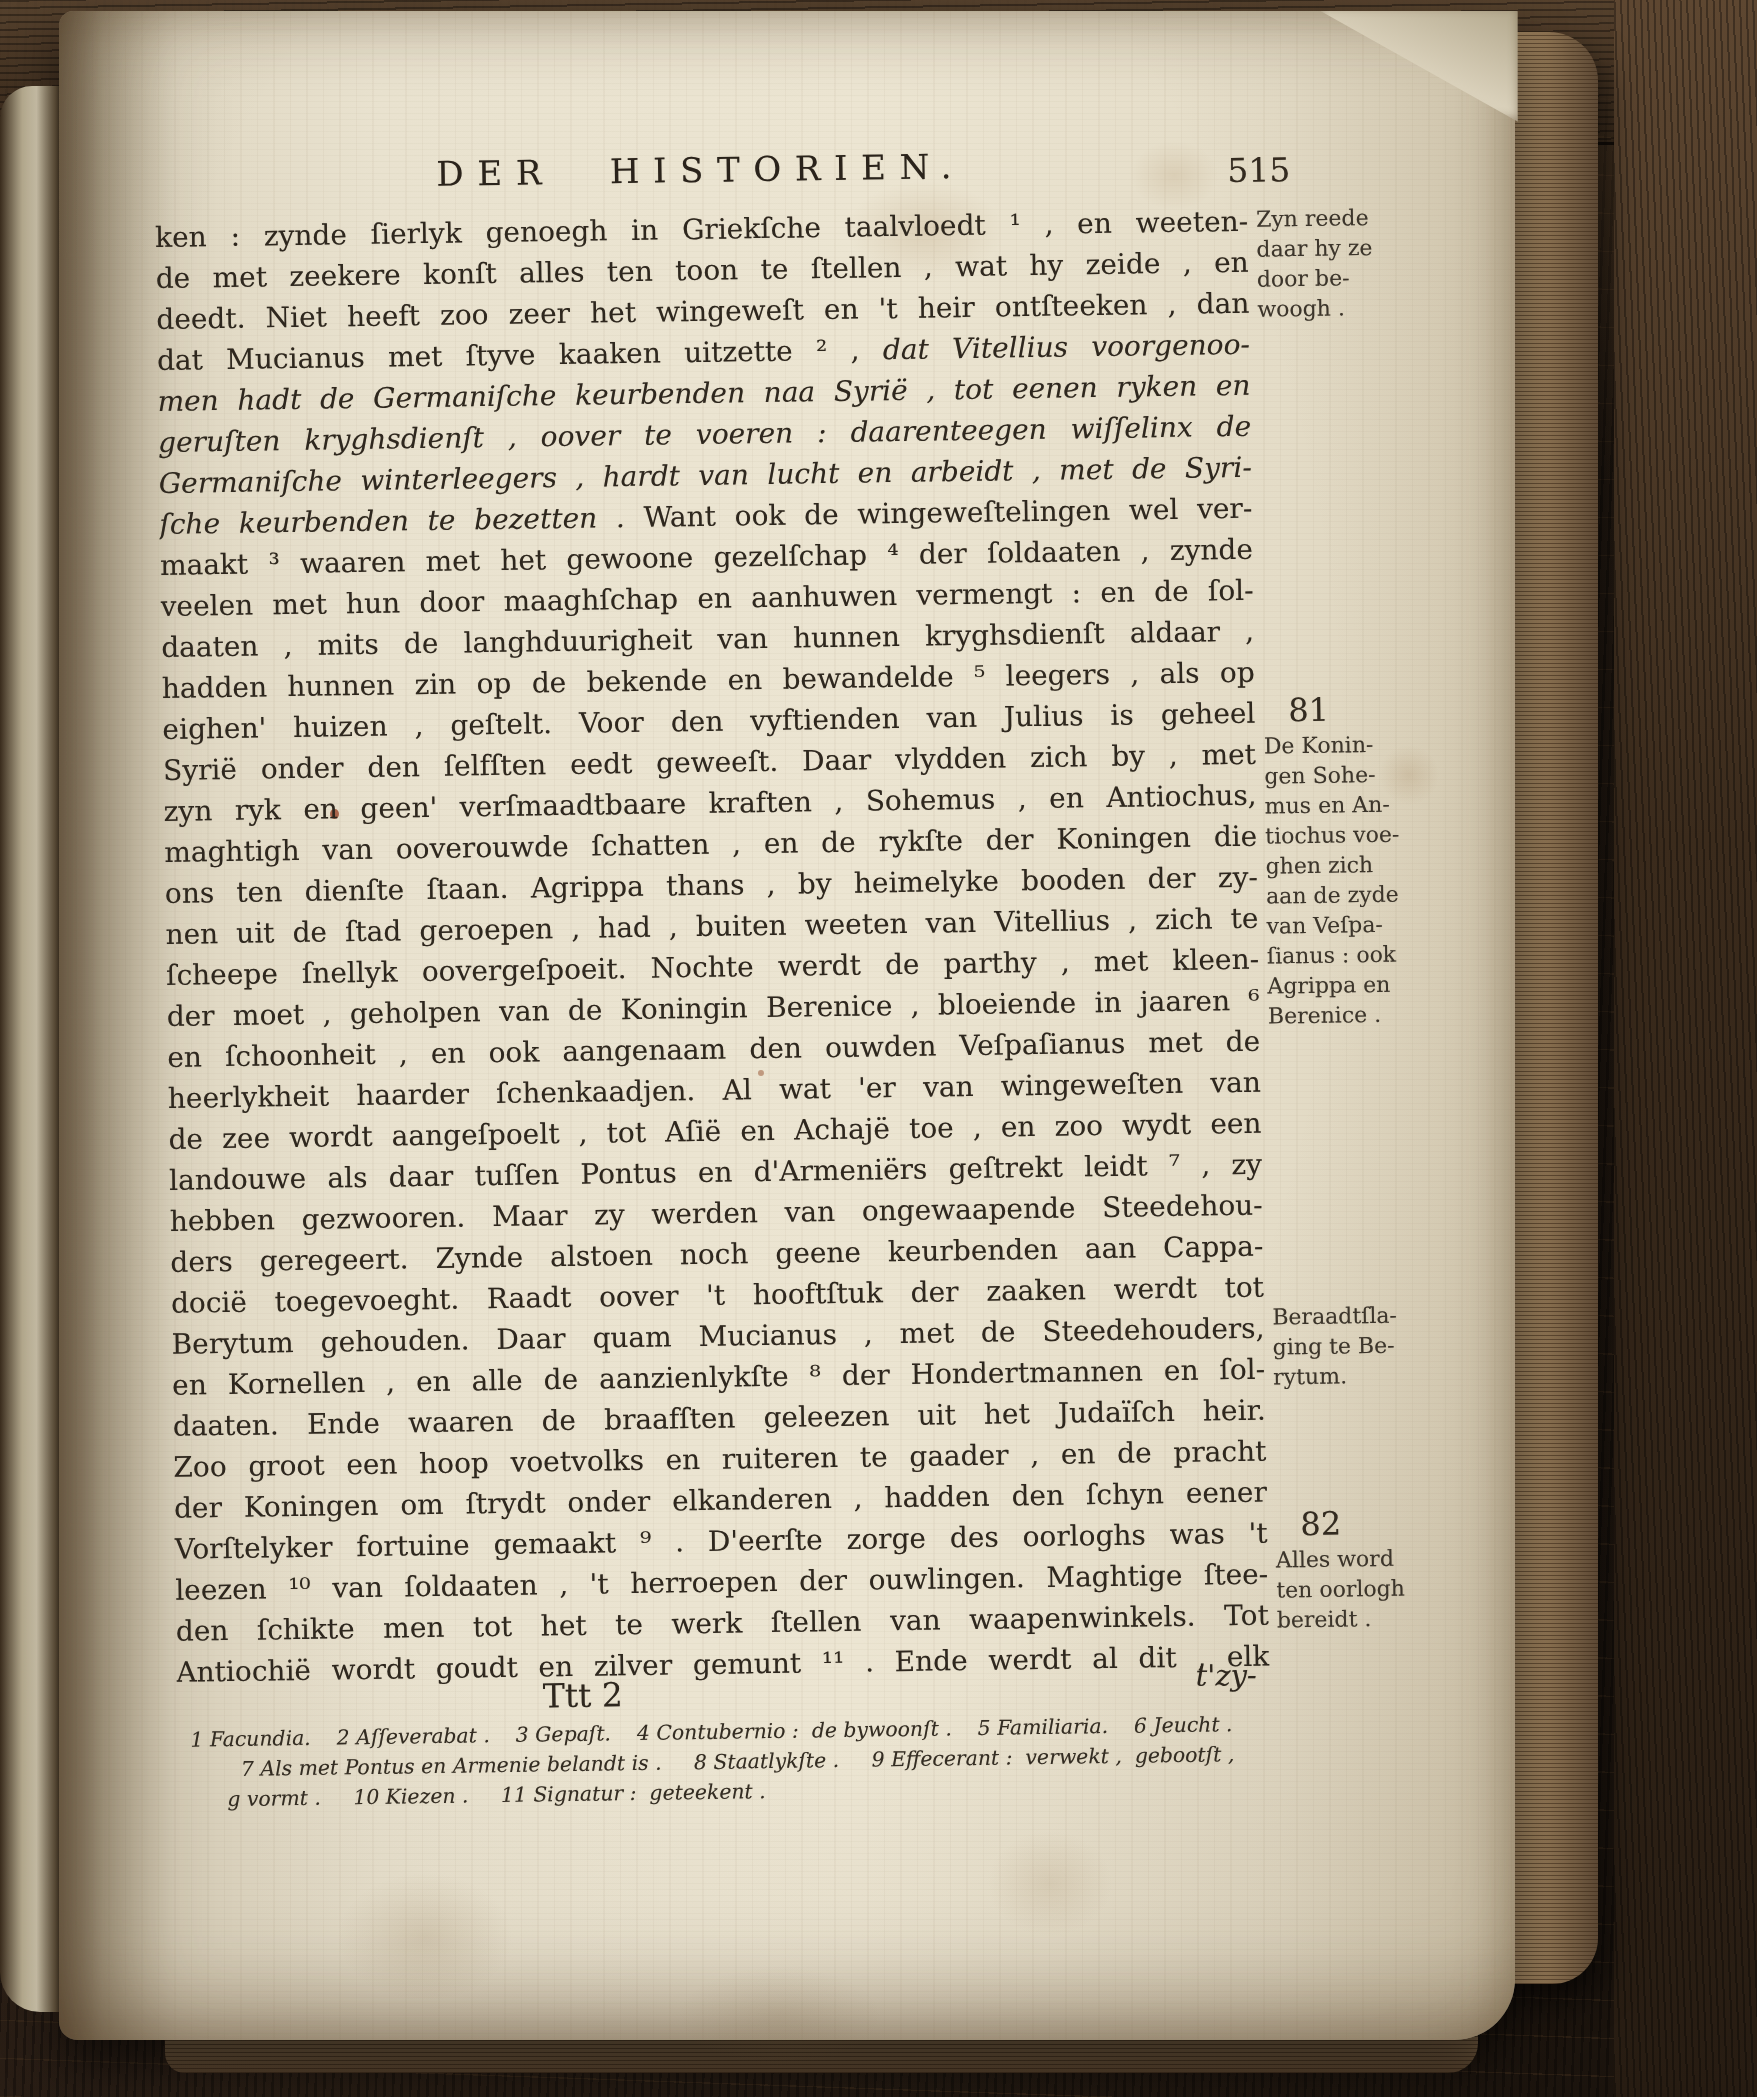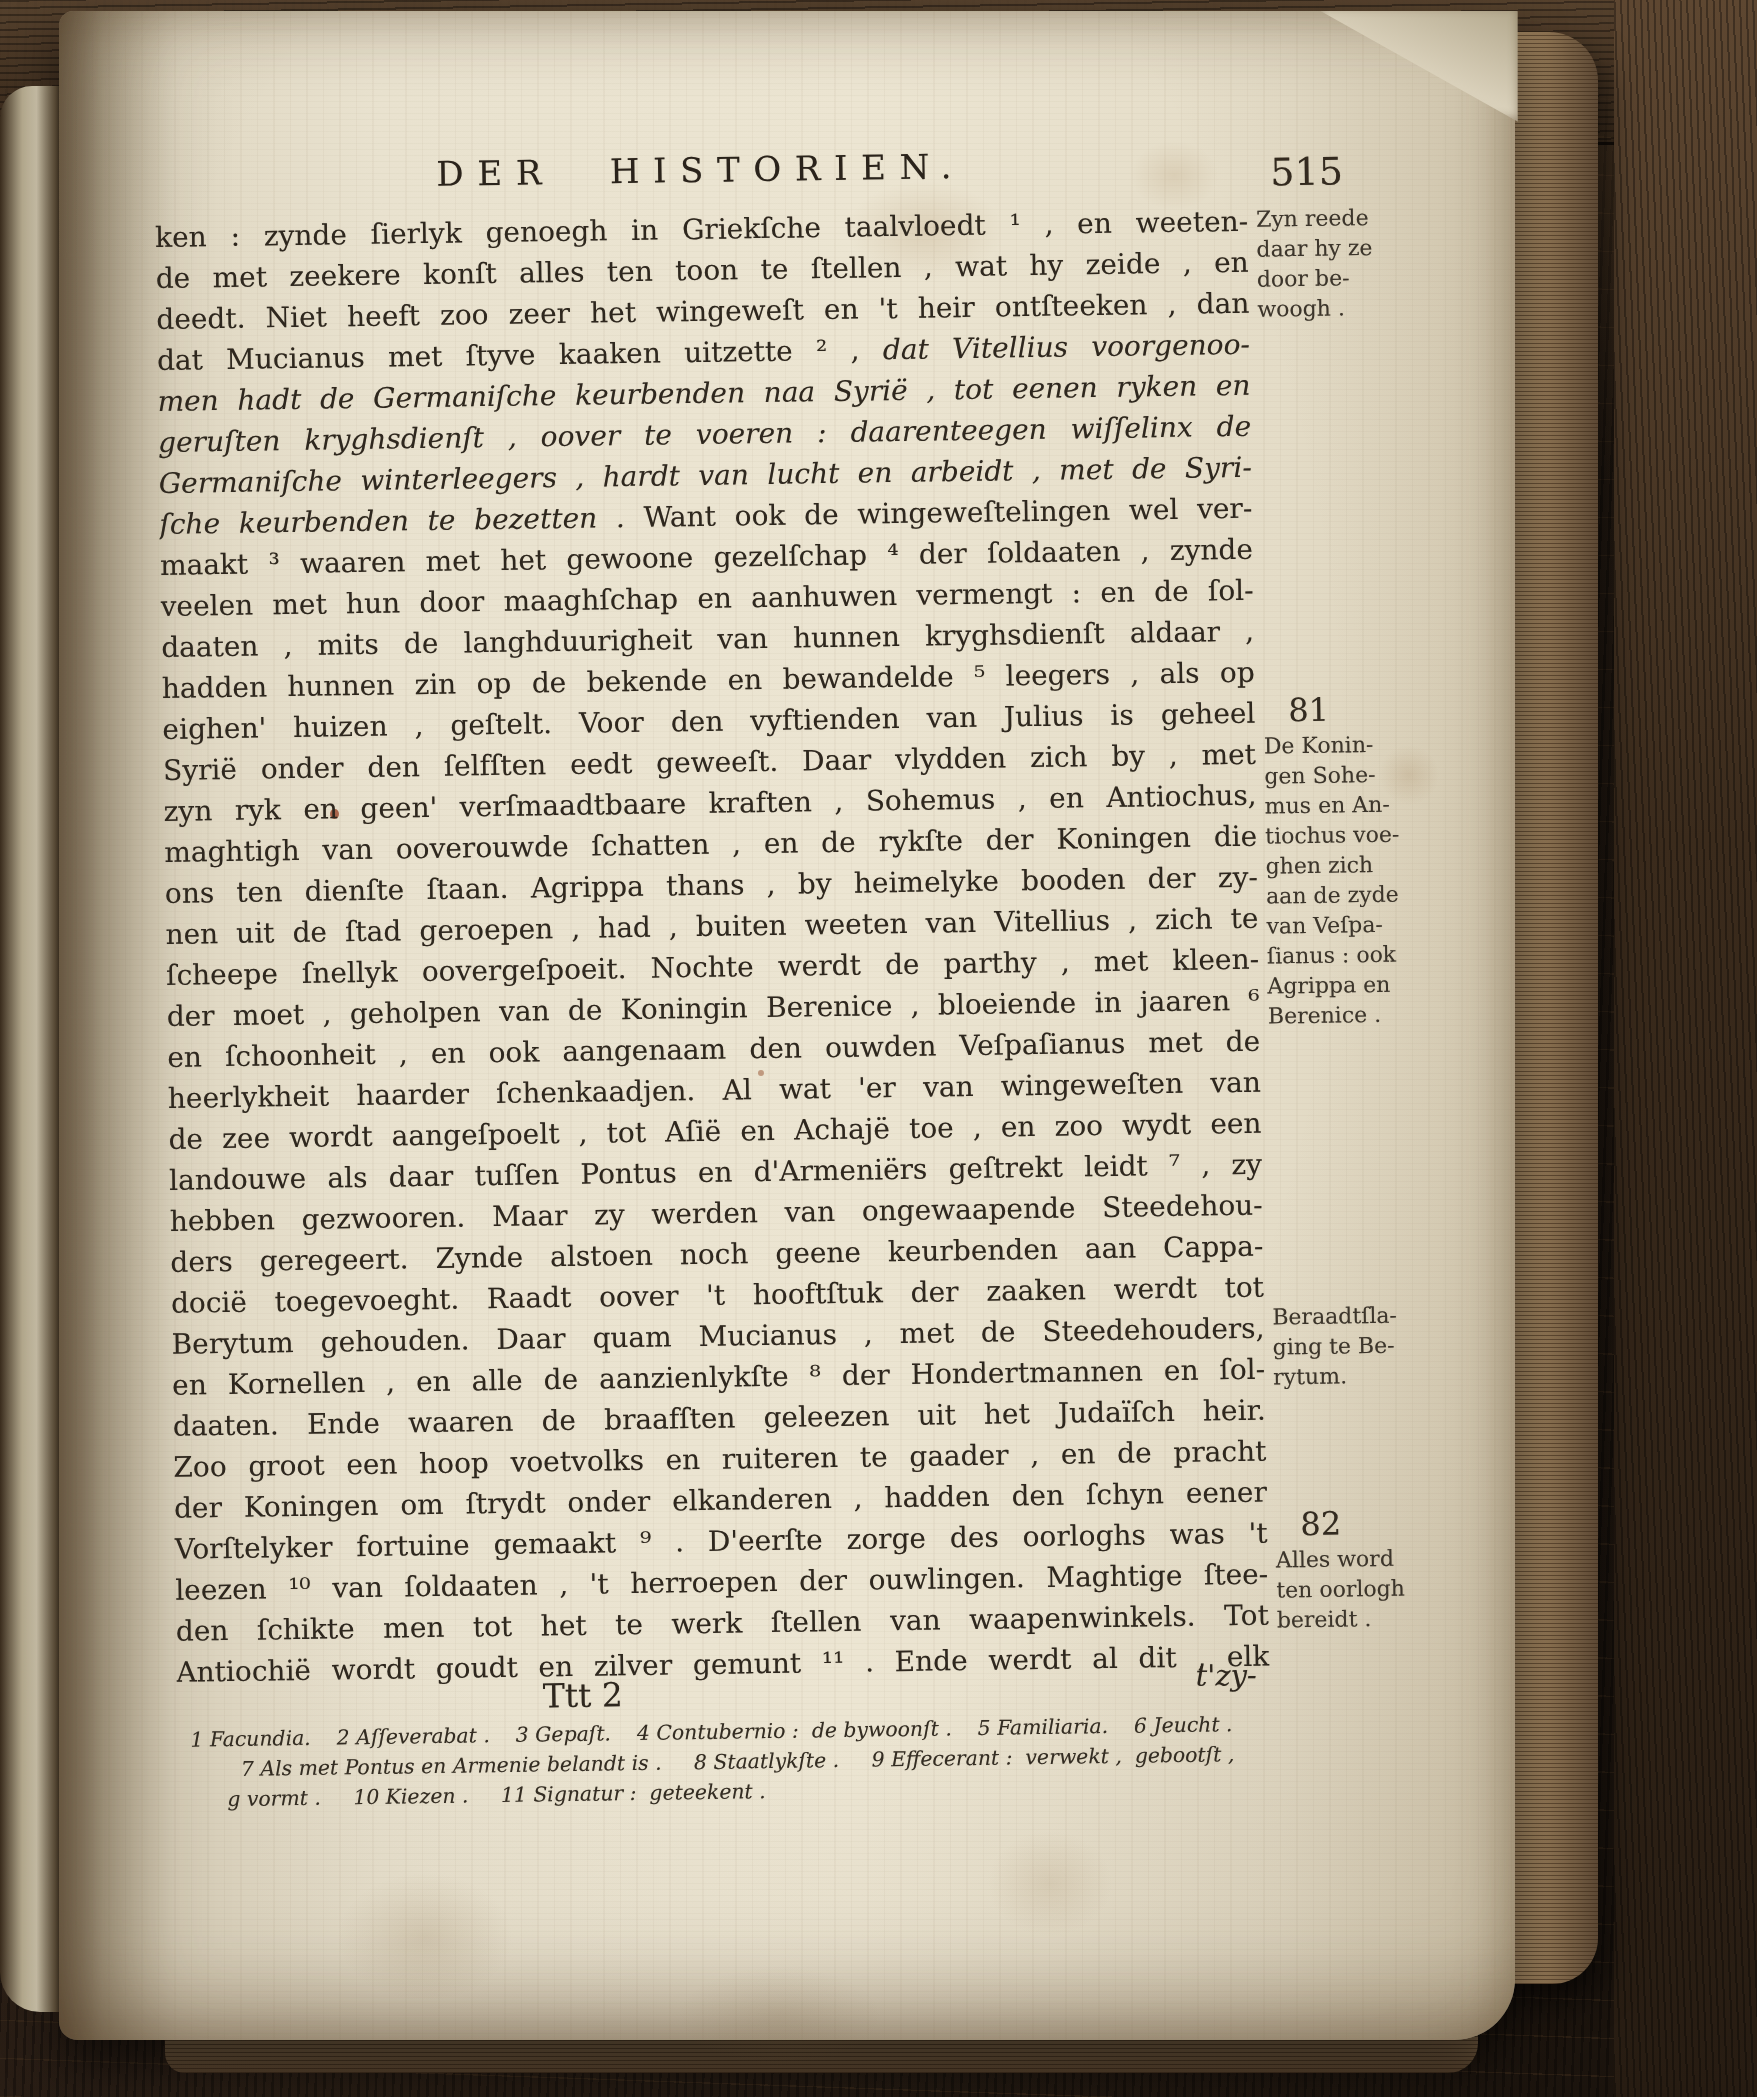--- a/index.html
+++ b/index.html
@@ -68,21 +68,21 @@
   .s6{left:579px;top:1936px;width:283px;height:138px;
     background:radial-gradient(closest-side, rgba(110,85,50,.11), rgba(110,85,50,0) 72%);}
   .speck1{left:271px;top:798px;width:8.6px;height:10px;background:rgba(150,62,32,.75);}
   .speck2{left:699px;top:1059px;width:6px;height:6px;background:rgba(150,80,45,.5);}
   .text-area{position:absolute;left:95px;top:147px;width:1290px;height:1857px;
     transform:rotate(-0.85deg);transform-origin:0 0;color:#2e271e;
     text-shadow:0 0 0.7px rgba(46,36,24,.35);}
   .header{position:absolute;top:0;left:0;width:1093px;height:53px;}
   .running-title{text-align:center;font-size:34px;letter-spacing:.40em;word-spacing:.9em;
     color:#2a231b;}
-  .page-number{position:absolute;left:1116px;top:9.2px;font-size:38px;color:#332a1f;text-align:center;}
+  .page-number{position:absolute;left:1073px;top:9.2px;font-size:33px;color:#332a1f;text-align:center;}
   #body-lines{position:absolute;top:59px;left:0;width:1093px;}
   .text-line{height:41px;line-height:41px;font-size:28px;width:1093px;
     text-align:justify;text-align-last:justify;overflow:hidden;}
   .it{font-style:italic;}
   .margin-note{position:absolute;left:1101px;width:162px;color:#3c352b;
     font-size:22px;line-height:30px;}
   .note-number{font-size:32px;line-height:41px;height:41px;padding-left:25px;color:#332b20;}
   .note-text{white-space:pre-line;}
   .mn1{top:63px;}
   .mn2{top:549px;}

